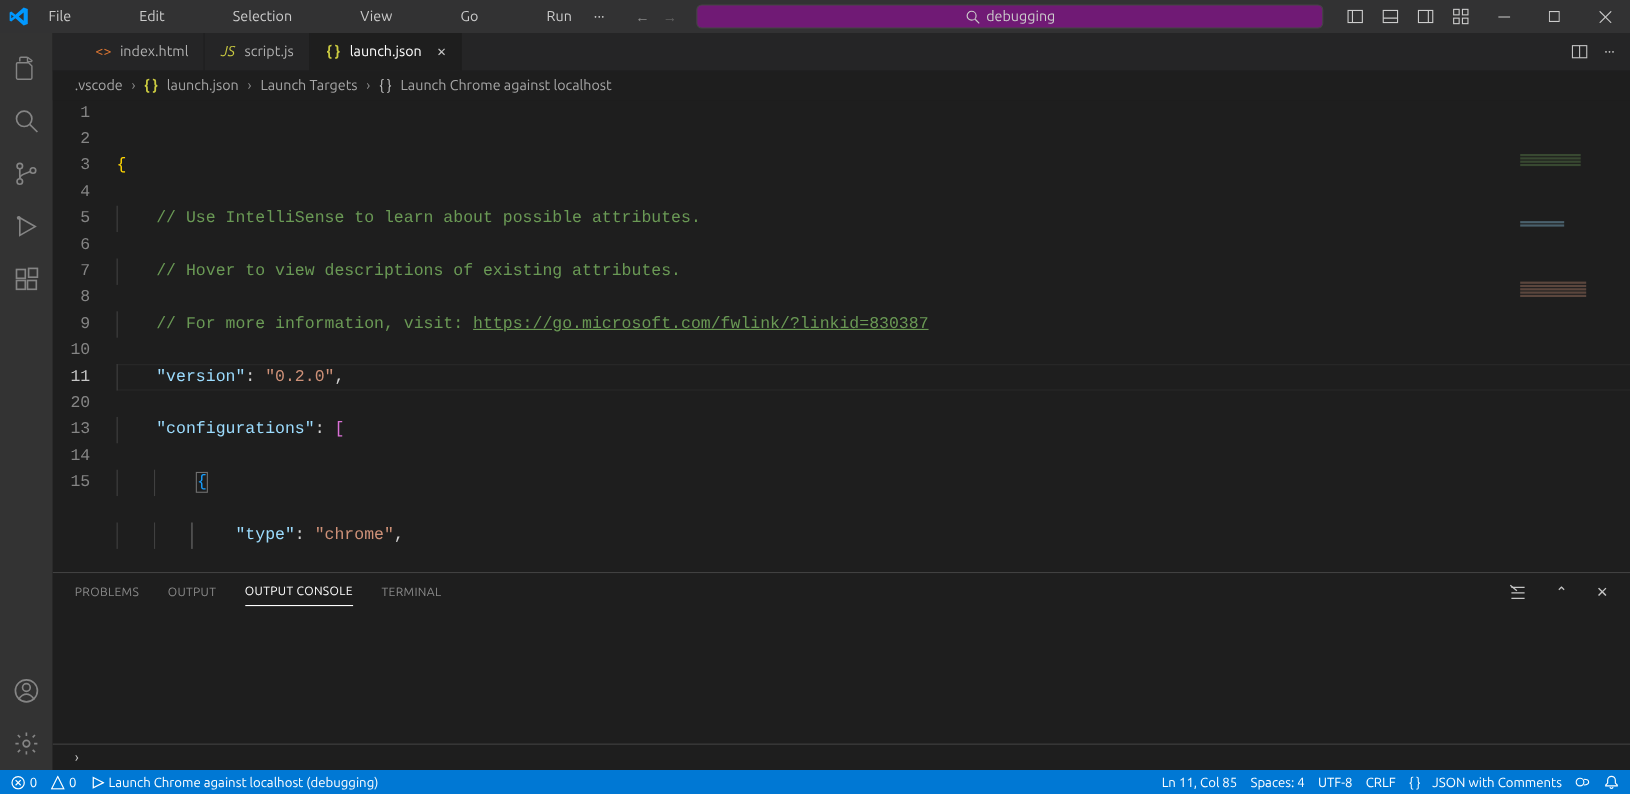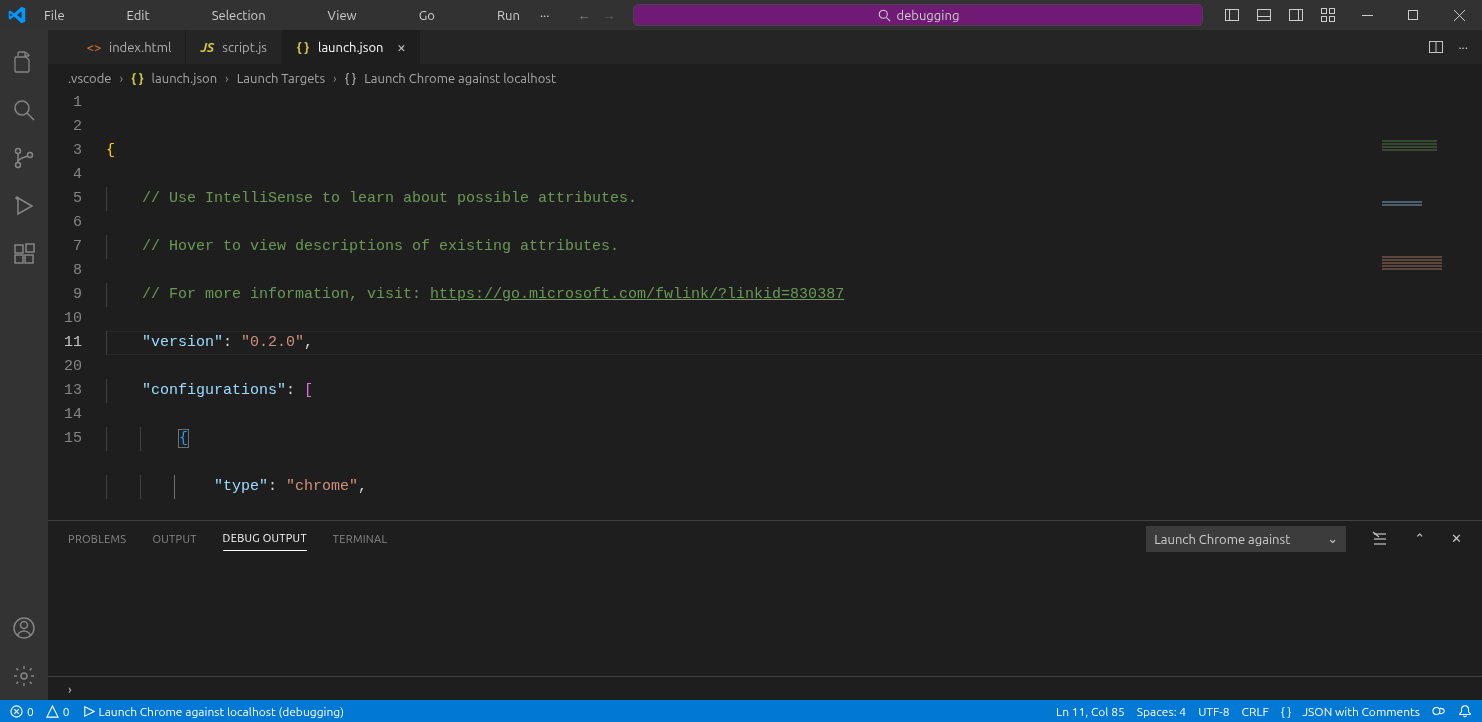--- a/index.html
+++ b/index.html
@@ -196,21 +196,21 @@
 
   <div class="editor-area">
 
     <div class="tabs">
       <div class="gap"></div>
       <div class="tab">
         <span class="icon" style="color:#e37933">&lt;&gt;</span>
         <span>index.html</span>
       </div>
       <div class="tab">
-        <span class="icon" style="color:#cbcb41;font-weight:bold;font-style:italic">JS</span>
+        <span class="icon" style="color:#cbcb41;font-weight:normal;font-style:italic">JS</span>
         <span>script.js</span>
       </div>
       <div class="tab active">
         <span class="icon" style="color:#cbcb41;font-weight:bold">{ }</span>
         <span>launch.json</span>
         <span class="close">✕</span>
       </div>
       <div class="tr">
         <svg width="16" height="16" viewBox="0 0 16 16">
             <rect x="1.5" y="2.5" width="13" height="11" fill="none" stroke="#c5c5c5"></rect>
@@ -273,27 +273,23 @@
           <div class="mm-b"></div><div class="mm-b"></div>
           <div class="mm-o"></div><div class="mm-o"></div><div class="mm-o"></div><div class="mm-o"></div><div class="mm-o"></div>
         </div>
       </div>
     </div>
 
     <div class="panel">
       <div class="panel-tabs">
         <div class="pt">PROBLEMS</div>
         <div class="pt">OUTPUT</div>
-        <div class="pt active">DEBUG OUTPUT</div>
+        <div class="pt active">OUTPUT CONSOLE</div>
         <div class="pt">TERMINAL</div>
         <div class="pspacer"></div>
-        <div class="sel">
-          <span>Launch Chrome against</span>
-          <span>⌄</span>
-        </div>
         <span class="picon">
             <svg width="16" height="16" viewBox="0 0 16 16" fill="none" stroke="#c5c5c5" stroke-width="1.2">
               <line x1="2" y1="3" x2="14" y2="3"></line>
               <line x1="2" y1="8" x2="14" y2="8"></line>
               <line x1="2" y1="13" x2="14" y2="13"></line>
               <line x1="1" y1="1" x2="7" y2="6"></line>
             </svg>
           </span>
         <span class="picon">⌃</span>
         <span class="picon">✕</span>

